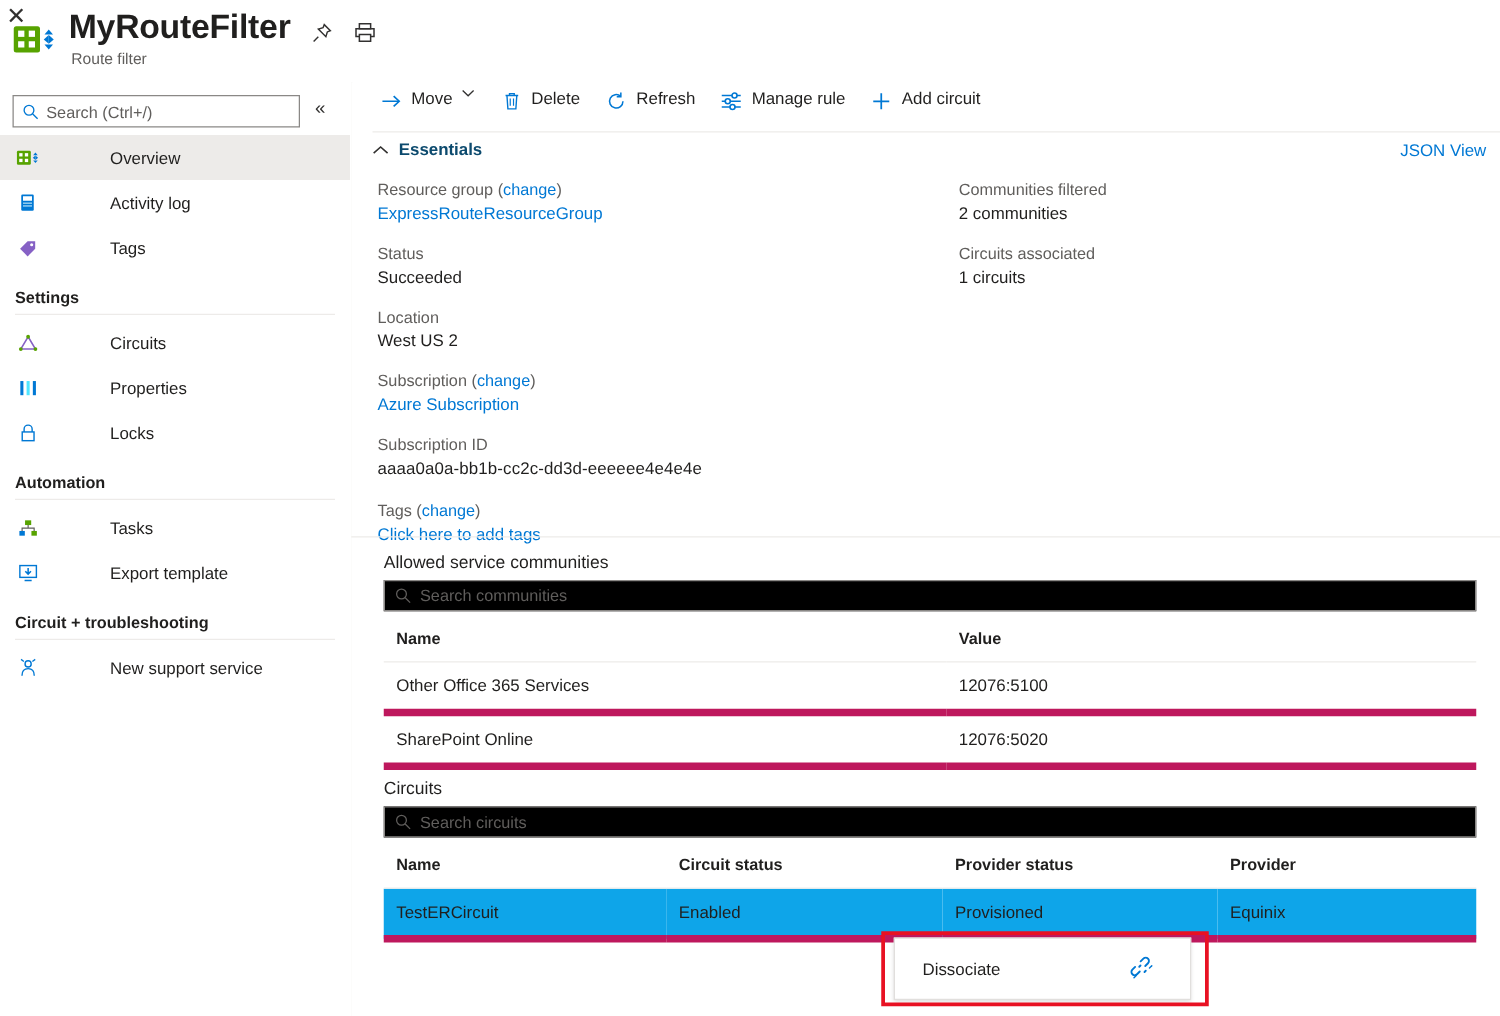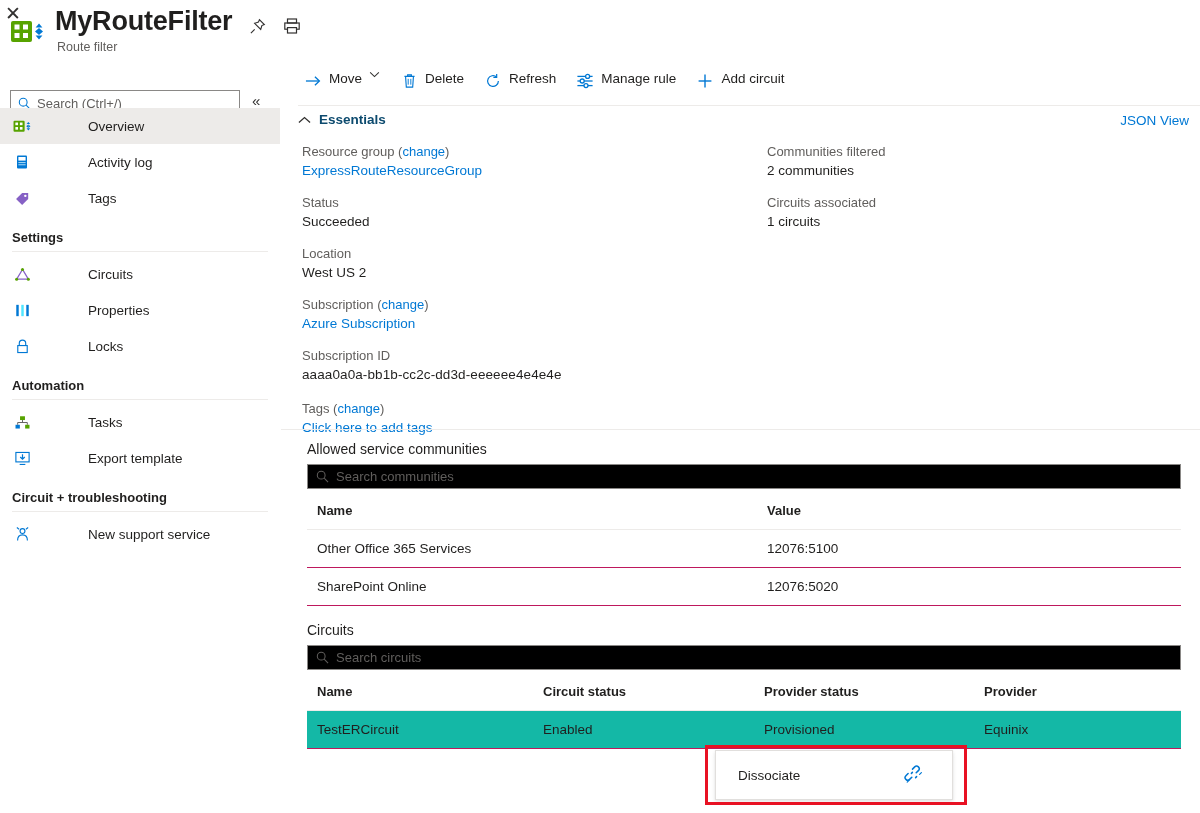--- a/index.html
+++ b/index.html
@@ -19,21 +19,21 @@
   .title-wrap { position:absolute; left:55px; top:4px; }
   .title { font-size:27px; font-weight:600; letter-spacing:-0.2px; color:#201f1e; line-height:34px; }
   .subtitle { font-size:12.5px; color:#605e5c; line-height:16px; margin-top:1px; padding-left:2px;}
   .hdr-icon { position:absolute; top:14px; width:24px; height:24px; display:flex; align-items:center; justify-content:center; cursor:pointer; }
   .pin-icon { left:245px; }
   .print-icon { left:280px; }
   .close-icon { left:1160px; top:10px; width:26px; height:26px; font-size:19px; color:#323130; display:flex; align-items:center; justify-content:center; cursor:pointer; }
 
   
   .sidebar { position:absolute; left:0; top:66px; width:280px; height:747px; background:#fff; }
-  .search-row { position:absolute; left:0; top:24px; width:280px; height:34px;text-align:right; }
+  .search-row { position:absolute; left:0; top:10px; width:280px; height:34px;text-align:right; }
   .search-box { position:absolute; left:10px; top:0; width:230px; height:26px; border:1px solid #8a8886; background:#fff; display:flex; align-items:center; padding-left:7px; }
   .search-box .ph { font-size:13px; color:#605e5c; margin-left:6px; }
   .collapse-btn { position:absolute; left:252px; top:2px; font-size:15px; color:#323130; cursor:pointer; }
 
   .nav { position:absolute; left:0; top:42px; width:280px; }
   .nav-item { position:relative; height:36px; display:flex; align-items:center; padding-left:12px; cursor:pointer;gap:44px; }
   .nav-item.selected { background:#edebe9; }
   .nav-item .ico { width:20px; height:20px; display:flex; align-items:center; justify-content:center; margin-right:12px; flex:0 0 20px; }
   .nav-item .lbl { font-size:13.5px; color:#201f1e; }
   .nav-group { padding:14px 0 2px 12px; font-size:13px; font-weight:700; color:#201f1e; }
@@ -66,22 +66,22 @@
 
   .section-divider { position:absolute; left:0; width:919px; height:1px; background:#edebe9; }
 
   
   .sect { position:absolute; left:0; width:919px; }
   .sect-title { font-size:14px; color:#201f1e; padding-left:26px; margin-bottom:7px; }
   .tbl-search { margin:0 19px 0 26px; height:25px; border:1px solid #8a8886; background:#000000; display:flex; align-items:center; padding-left:8px; }
   .tbl-search .ph { font-size:13px; color:#605e5c; margin-left:7px; }
   table.grid { width:874px; margin-left:26px; border-collapse:collapse; table-layout:fixed; }
   table.grid th { text-align:left; font-size:13px; font-weight:700; color:#201f1e; padding:14px 0 11px 10px; border-bottom:1px solid #edebe9; }
-  table.grid td { text-align:left; font-size:13.5px; color:#201f1e; padding:11px 0 11px 10px; border-bottom:1px solid #be185d; height:36px; }
-  tr.row-hover td { background:#14b8a6; }
+  table.grid td { text-align:left; font-size:13.5px; color:#201f1e; padding:11px 0 11px 10px; border-bottom:6px solid #be185d; height:36px; }
+  tr.row-hover td { background:#0ea5e9; }
 
   .scroll-track { position:absolute; background:#ffffff; }
 
   
   .annot-box { position:absolute; left:705px; top:745px; width:262px; height:60px; border:3px solid #e81123; }
   .popup { position:absolute; left:715px; top:750px; width:238px; height:50px; background:#fff; border:1px solid #e1dfdd; box-shadow:0 1.6px 3.6px rgba(0,0,0,0.13), 0 0.3px 0.9px rgba(0,0,0,0.10); display:flex; align-items:center; }
   .popup .lbl { font-size:13.5px; color:#201f1e; margin-left:22px; }
   .popup .ico { position:absolute; right:28px; top:50%; transform:translateY(-50%); width:20px; height:20px; }
   svg { display:block; }
 </style>

